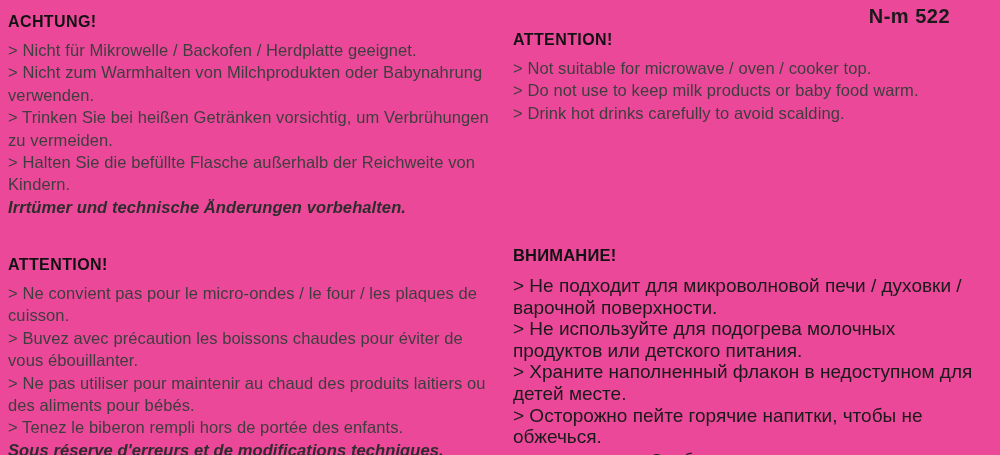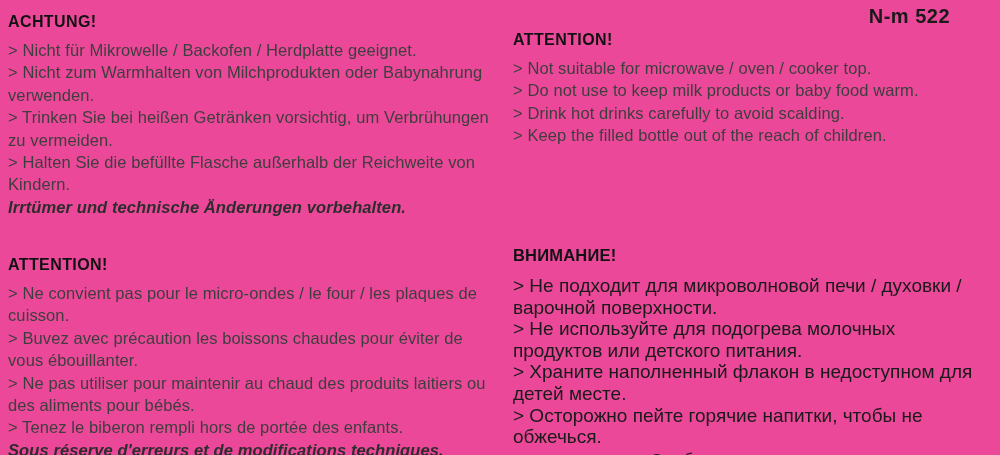--- a/index.html
+++ b/index.html
@@ -90,21 +90,20 @@
     <p class="line">&gt; Trinken Sie bei heißen Getränken vorsichtig, um Verbrühungen zu vermeiden.</p>
     <p class="line">&gt; Halten Sie die befüllte Flasche außerhalb der Reichweite von Kindern.</p>
     <p class="footer">Irrtümer und technische Änderungen vorbehalten.</p>
   </section>
 
   <section class="block west" id="sec-english">
     <h2>ATTENTION!</h2>
     <p class="line">&gt; Not suitable for microwave / oven / cooker top.</p>
     <p class="line">&gt; Do not use to keep milk products or baby food warm.</p>
     <p class="line">&gt; Drink hot drinks carefully to avoid scalding.</p>
-    <p class="line">&gt; Keep the filled bottle out of the reach of children.</p>
   </section>
 
   <section class="block west" id="sec-french">
     <h2>ATTENTION!</h2>
     <p class="line">&gt; Ne convient pas pour le micro-ondes / le four / les plaques de cuisson.</p>
     <p class="line">&gt; Buvez avec précaution les boissons chaudes pour éviter de vous ébouillanter.</p>
     <p class="line">&gt; Ne pas utiliser pour maintenir au chaud des produits laitiers ou des aliments pour bébés.</p>
     <p class="line">&gt; Tenez le biberon rempli hors de portée des enfants.</p>
     <p class="footer">Sous réserve d'erreurs et de modifications techniques.</p>
   </section>

